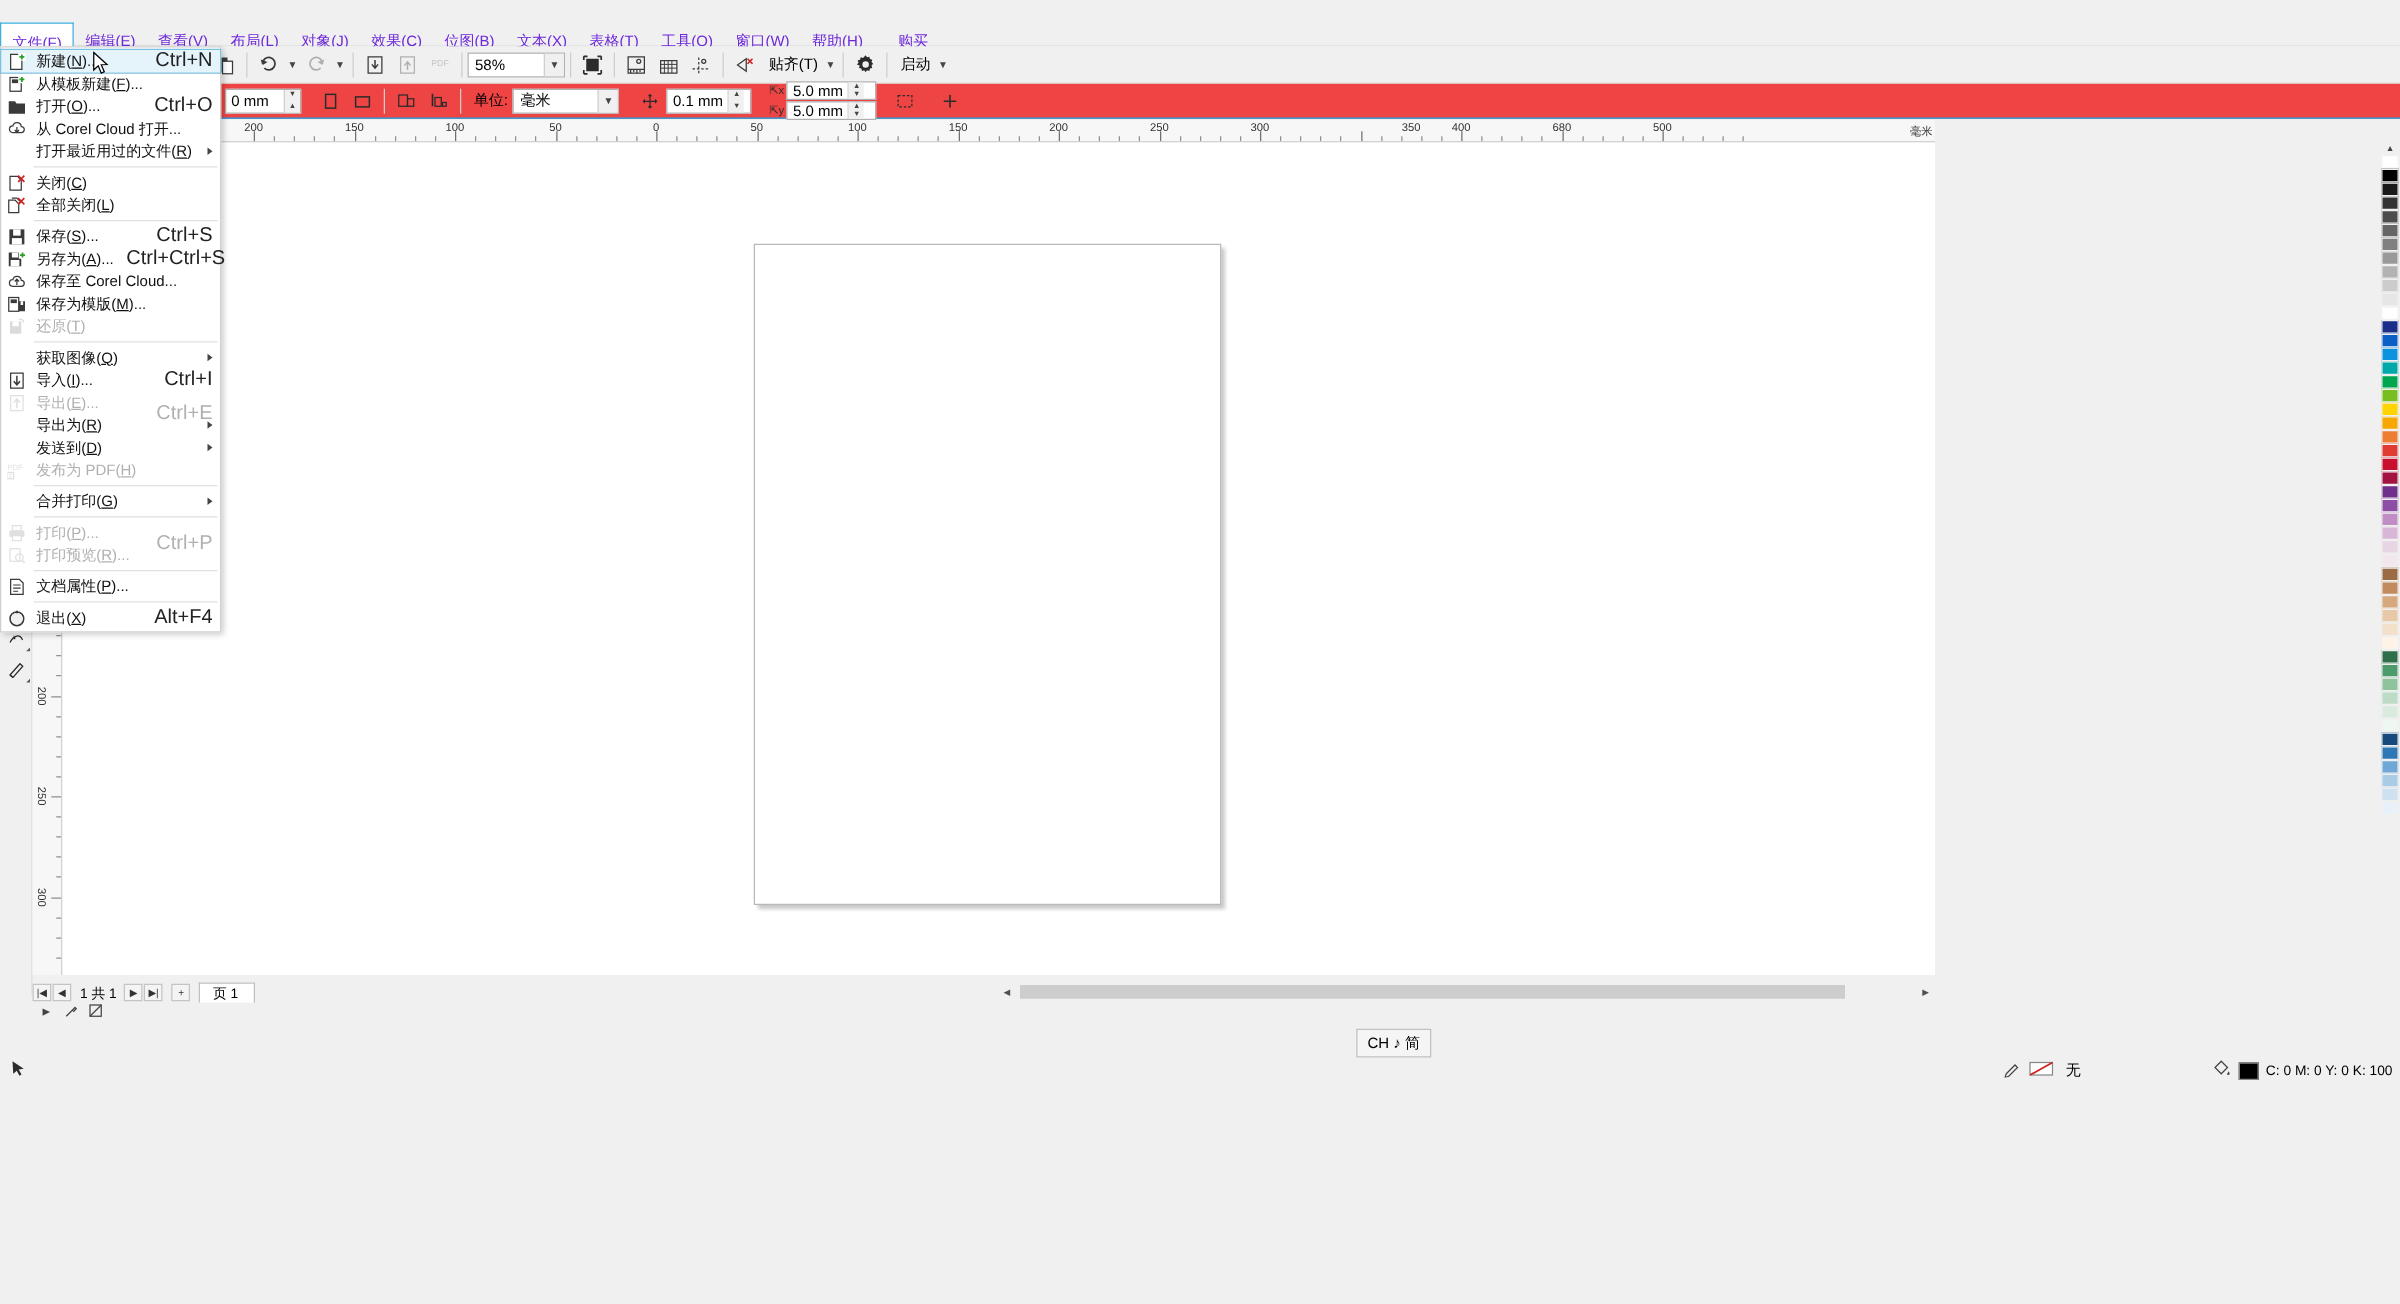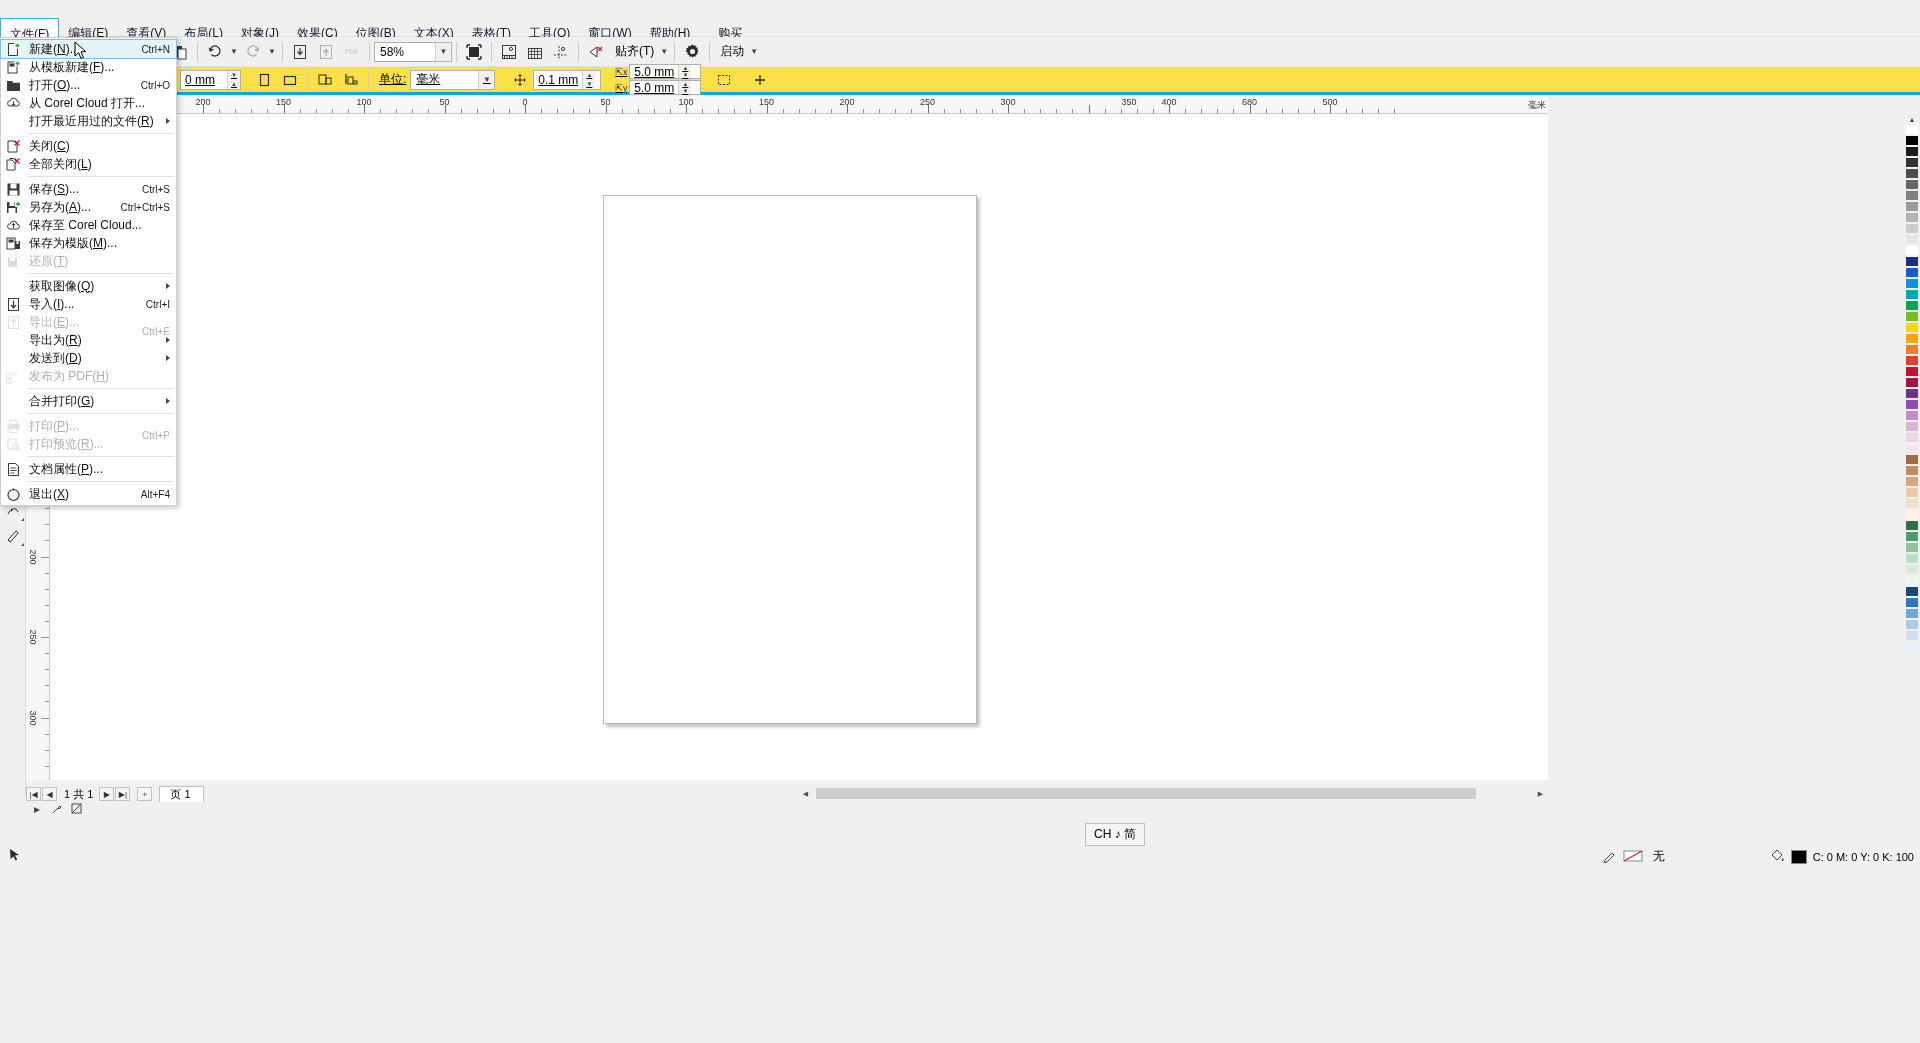--- a/index.html
+++ b/index.html
@@ -34,21 +34,21 @@
   .userbtn { width: 22px; height: 16px; display:flex; align-items:center; justify-content:center; margin-right: 10px;}
 
   
   .menubar {
     position: absolute; left: 0; top: 18px; width: 1920px; height: 19px;
     background: #f0f0f0; display: flex; align-items: stretch;
     border-bottom: 1px solid #e4e4e4;
   }
   .menu-item {
     padding: 15px 9px; display: flex; align-items: center;
-    font-size: 12px; color: #0f172a; white-space: nowrap; cursor: default;
+    font-size: 12px; color: #6d28d9; white-space: nowrap; cursor: default;
   }
   .menu-item.active { background: #ffffff; border: 1px solid #3cb0dd; border-bottom: 1px solid #fff; }
   .menu-item.buy { margin-left: 10px; }
 
   
   .toolbar {
     position: absolute; left: 0; top: 37px; width: 1920px; height: 30px;
     background: #f0f0f0; display: flex; align-items: center; padding-left: 2px;
     border-bottom: 1px solid #e2e2e2;
   }
@@ -66,23 +66,22 @@
   .combo .cv { flex: 1; }
   .combo .carrow {
     width: 16px; height: 18px; background: #f0f0f0; border-left: 1px solid #cfcfcf;
     display: flex; align-items: center; justify-content: center; font-size: 8px; color: #444;
   }
   .tb-label { font-size: 12px; color: #000; margin: 0 4px 0 6px; }
 
   
   .propbar {
     position: absolute; left: 0; top: 67px; width: 1920px; height: 28px;
-    background: #fde047; display: flex; align-items: center; padding-left: 2px;
-    border-bottom: 3px solid #0ea5e9;
-    text-decoration: underline;
+    background: #ef4444; display: flex; align-items: center; padding-left: 2px;
+    border-bottom: 1px solid #0ea5e9;
   }
   .spin {
     height: 20px; border: 1px solid #b0b0b0; background: #fff; display: flex; align-items: stretch;
   }
   .spin .sv { padding: 0 4px; display: flex; align-items: center; font-size: 12px; min-width: 46px; }
   .spin .sbtns { width: 13px; display: flex; flex-direction: column; border-left: 1px solid #cfcfcf; }
   .spin .sbtns span { flex: 1; display:flex; align-items:center; justify-content:center; font-size: 6px; background: #f0f0f0; color:#444; }
 
   
   .ruler-corner {
@@ -208,21 +207,21 @@
     font-size: 12px; color: #111; padding-left: 28px; padding-right: 6px; cursor: default;
   }
   .mi.hl { background: #e5f3fb; outline: 1px solid #7cc0e0; }
   .mi.dis { color: #b0b0b0; }
   .mi .mi-icon {
     position: absolute; left: 4px; top: 1px; width: 17px; height: 16px;
     display: flex; align-items: center; justify-content: center; color: #3a3a3a;
   }
   .mi.dis .mi-icon { opacity: 0.35; }
   .mi .mi-label { flex: 1; white-space: nowrap; }
-  .mi .mi-accel { font-size: 10px; color: #222; margin-left: 10px; white-space: nowrap; }
+  .mi .mi-accel { font-size: 16px; color: #222; margin-left: 10px; white-space: nowrap; }
   .mi.dis .mi-accel { color: #b0b0b0; margin-top: 18px; }
   .mi .mi-sub { width: 0; height: 0; border-left: 4px solid #444; border-top: 3.5px solid transparent; border-bottom: 3.5px solid transparent; margin-left: 8px; }
   .msep { height: 1px; background: #e0e0e0; margin: 3px 2px 3px 26px; }
   .cursor {
     position: absolute; left: 74px; top: 41px; z-index: 60; pointer-events: none;
   }
   u { text-decoration: underline; }
 </style>
 </head>
 <body>

